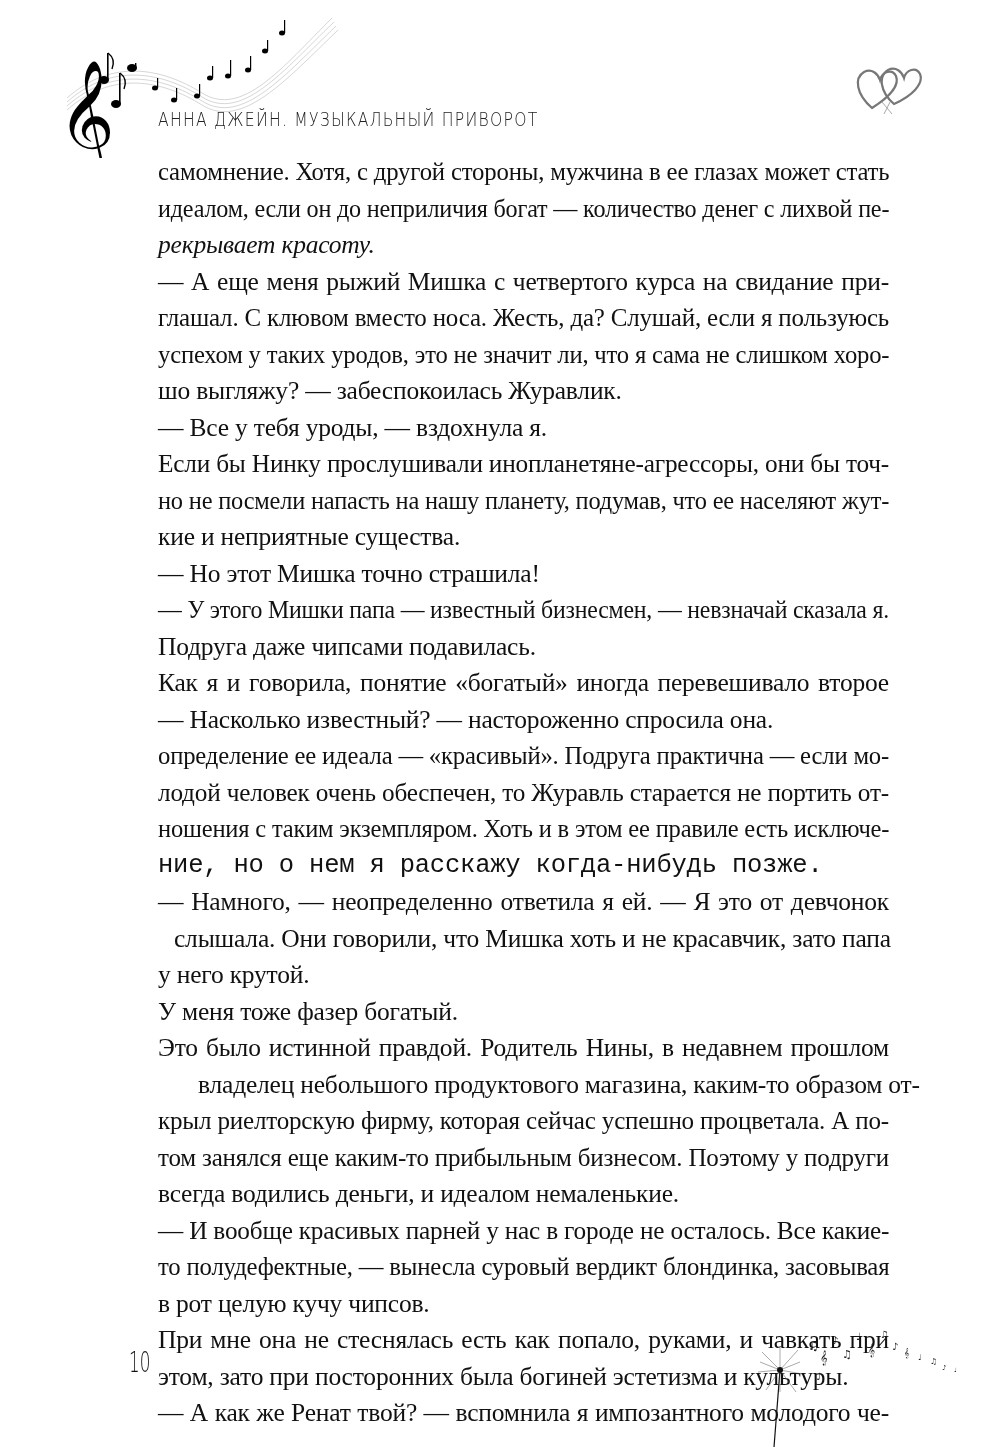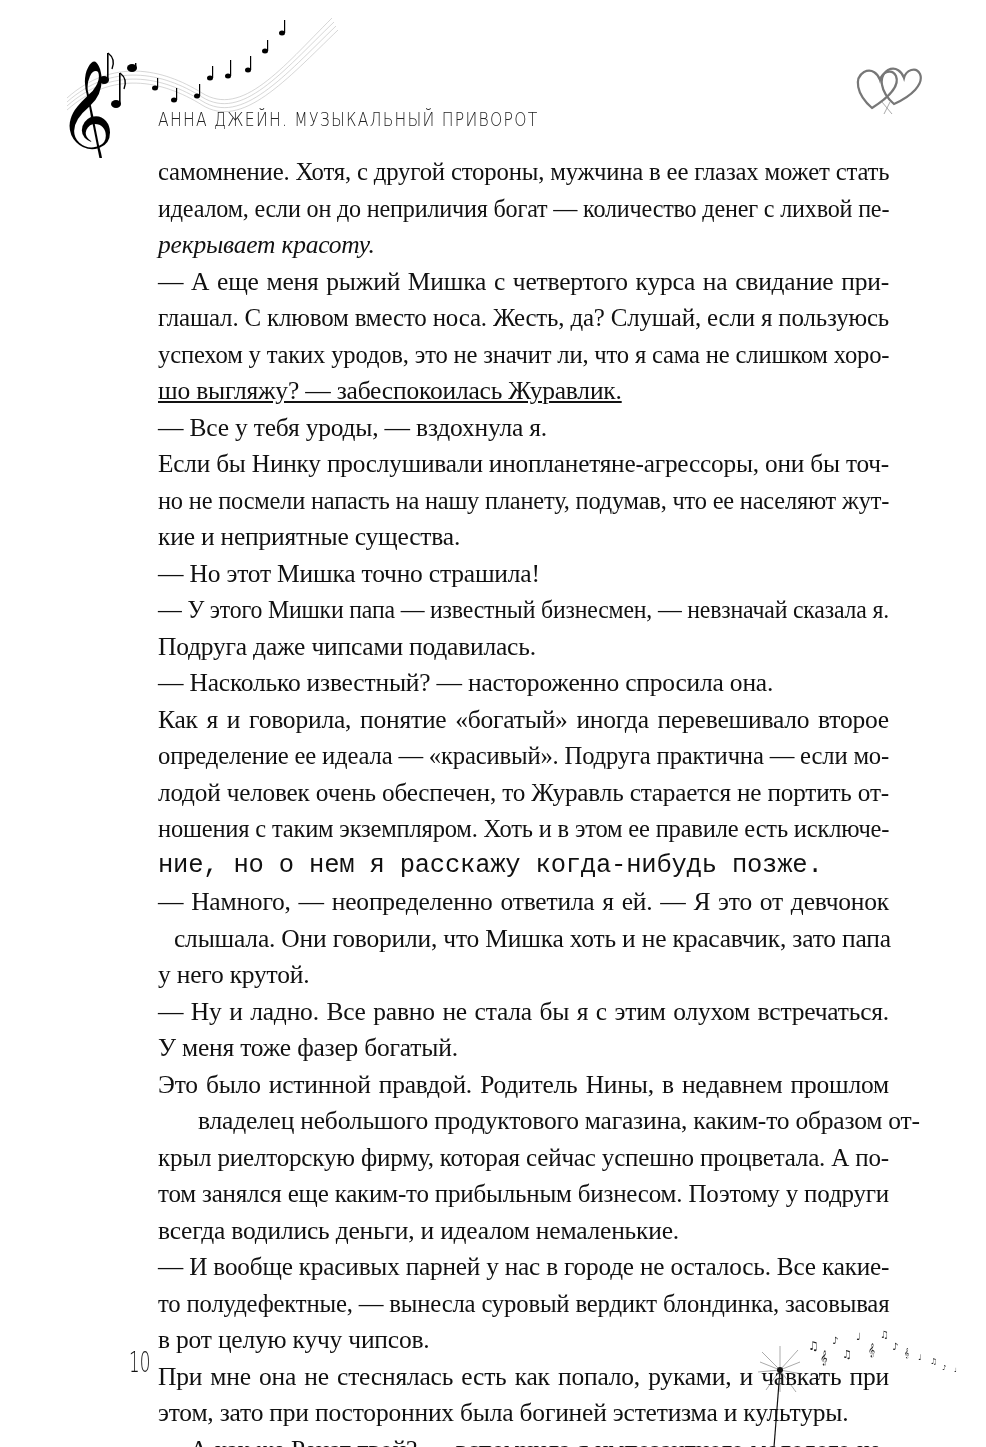--- a/index.html
+++ b/index.html
@@ -82,38 +82,37 @@
       </g>
   </svg>
 
   <div class="body-text" id="body-text">
       <span class="line" style="display: block; transform: scaleX(0.9721); transform-origin: left center; width: 752px;">самомнение. Хотя, с другой стороны, мужчина в ее глазах может стать</span>
       <span class="line" style="display: block; transform: scaleX(0.9469); transform-origin: left center; width: 772px;">идеалом, если он до неприличия богат — количество денег с лихвой пе-</span>
       <span class="line last" style="display: block; font-style: italic;">рекрывает красоту.</span>
       <span class="line" style="padding-left: 0px; display: block;">— А еще меня рыжий Мишка с четвертого курса на свидание при-</span>
       <span class="line" style="display: block; transform: scaleX(0.9799); transform-origin: left center; width: 746px;">глашал. С клювом вместо носа. Жесть, да? Слушай, если я пользуюсь</span>
       <span class="line" style="display: block; transform: scaleX(0.9669); transform-origin: left center; width: 756px;">успехом у таких уродов, это не значит ли, что я сама не слишком хоро-</span>
-      <span class="line last" style="display: block; text-decoration: underline;">шо выгляжу? — забеспокоилась Журавлик.</span>
+      <span class="line last" style="display: block;">шо выгляжу? — забеспокоилась Журавлик.</span>
       <span class="line last" style="padding-left: 0px; display: block;">— Все у тебя уроды, — вздохнула я.</span>
       <span class="line" style="padding-left: 0px; display: block; transform: scaleX(0.9919); transform-origin: left center; width: 737px;">Если бы Нинку прослушивали инопланетяне-агрессоры, они бы точ-</span>
       <span class="line" style="display: block; transform: scaleX(0.9568); transform-origin: left center; width: 764px;">но не посмели напасть на нашу планету, подумав, что ее населяют жут-</span>
       <span class="line last" style="display: block;">кие и неприятные существа.</span>
       <span class="line last" style="padding-left: 0px; display: block;">— Но этот Мишка точно страшила!</span>
       <span class="line last" style="padding-left: 0px; display: block; transform: scaleX(0.9336); transform-origin: left center; width: 783px;">— У этого Мишки папа — известный бизнесмен, — невзначай сказала я.</span>
       <span class="line last" style="padding-left: 0px; display: block;">Подруга даже чипсами подавилась.</span>
+      <span class="line" style="padding-left: 0px; display: block;">Как я и говорила, понятие «богатый» иногда перевешивало второе</span>
       <span class="line last" style="padding-left: 0px; display: block;">— Насколько известный? — настороженно спросила она.</span>
-      <span class="line" style="padding-left: 0px; display: block;">Как я и говорила, понятие «богатый» иногда перевешивало второе</span>
       <span class="line" style="display: block; transform: scaleX(0.9682); transform-origin: left center; width: 755px;">определение ее идеала — «красивый». Подруга практична — если мо-</span>
       <span class="line" style="display: block; transform: scaleX(0.9905); transform-origin: left center; width: 738px;">лодой человек очень обеспечен, то Журавль старается не портить от-</span>
       <span class="line" style="display: block; transform: scaleX(0.9618); transform-origin: left center; width: 760px;">ношения с таким экземпляром. Хоть и в этом ее правиле есть исключе-</span>
       <span class="line last" style="display: block; font-family: Liberation Mono, monospace;">ние, но о нем я расскажу когда-нибудь позже.</span>
       <span class="line" style="padding-left: 0px; display: block;">— Намного, — неопределенно ответила я ей. — Я это от девчонок</span>
       <span class="line" style="display: block; margin-left: 16px;">слышала. Они говорили, что Мишка хоть и не красавчик, зато папа</span>
       <span class="line last" style="display: block;">у него крутой.</span>
-      <span class="line" style="padding-left: 0px; display: block;">— Ну и ладно. Все равно не стала бы я с этим олухом встречаться.</span>
       <span class="line last" style="display: block;">У меня тоже фазер богатый.</span>
       <span class="line" style="padding-left: 0px; display: block;">Это было истинной правдой. Родитель Нины, в недавнем прошлом</span>
       <span class="line" style="display: block; margin-left: 40px;">владелец небольшого продуктового магазина, каким-то образом от-</span>
       <span class="line" style="display: block; transform: scaleX(0.9838); transform-origin: left center; width: 743px;">крыл риелторскую фирму, которая сейчас успешно процветала. А по-</span>
       <span class="line" style="display: block; transform: scaleX(0.9812); transform-origin: left center; width: 745px;">том занялся еще каким-то прибыльным бизнесом. Поэтому у подруги</span>
       <span class="line last" style="display: block;">всегда водились деньги, и идеалом немаленькие.</span>
       <span class="line" style="padding-left: 0px; display: block; transform: scaleX(0.9905); transform-origin: left center; width: 738px;">— И вообще красивых парней у нас в городе не осталось. Все какие-</span>
       <span class="line" style="display: block; transform: scaleX(0.9708); transform-origin: left center; width: 753px;">то полудефектные, — вынесла суровый вердикт блондинка, засовывая</span>
       <span class="line last" style="display: block;">в рот целую кучу чипсов.</span>
       <span class="line" style="padding-left: 0px; display: block;">При мне она не стеснялась есть как попало, руками, и чавкать при</span>

